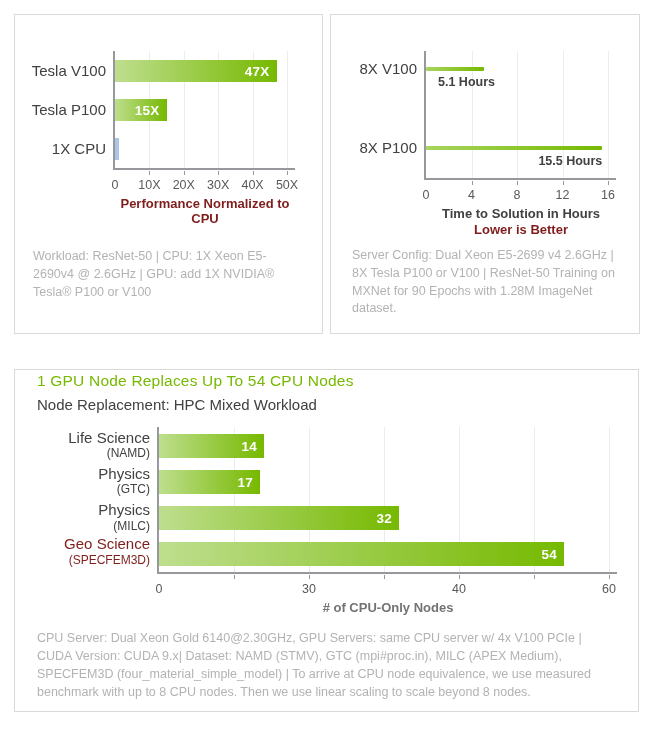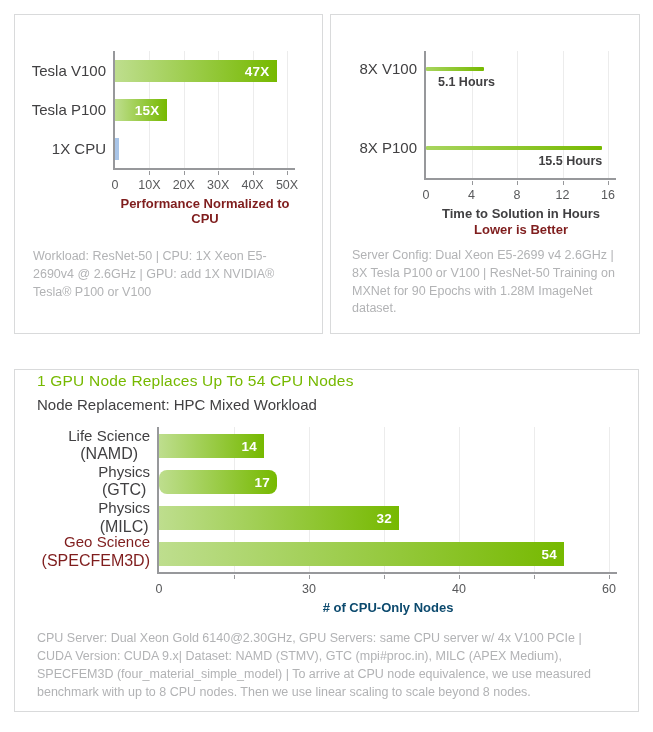--- a/index.html
+++ b/index.html
@@ -35,21 +35,21 @@
   .bar{position:absolute;left:0;}
   .bar-line{position:absolute;left:0;border-radius:1px;}
   .bar-value{
     position:absolute;right:7px;top:50%;transform:translateY(-50%);
     color:#ffffff;font-weight:bold;font-size:13.5px;letter-spacing:.3px;
   }
   .hours-label{position:absolute;font-size:12.5px;font-weight:bold;white-space:nowrap;}
   .hours-label.right{transform:translateX(-100%);}
   .ylab{position:absolute;right:7px;transform:translateY(-50%);text-align:right;white-space:nowrap;}
   .ylab-main{font-size:15px;line-height:1.1;}
-  .ylab-sub{font-size:16px;line-height:1.15;margin-top:1px;text-align:center;}
+  .ylab-sub{font-size:12px;line-height:1.15;margin-top:1px;}
   .xticks{position:relative;height:15px;margin-top:8px;}
   .xtick{position:absolute;transform:translateX(-50%);font-size:12.5px;white-space:nowrap;}
   .xlabel{text-align:center;font-size:13px;font-weight:bold;margin-top:3px;}
   .xlabel2{text-align:center;font-size:13px;font-weight:bold;margin-top:1px;}
 </style>
 </head>
 <body>
 
 <div class="wrap">
 
@@ -175,35 +175,35 @@
             <div class="tickmark" style="left: 225px; background: rgb(151, 152, 155);"></div>
             <div class="gridline" style="left: 300px; background: rgb(236, 236, 236);"></div>
             <div class="tickmark" style="left: 300px; background: rgb(151, 152, 155);"></div>
             <div class="gridline" style="left: 375px; background: rgb(236, 236, 236);"></div>
             <div class="tickmark" style="left: 375px; background: rgb(151, 152, 155);"></div>
             <div class="gridline" style="left: 450px; background: rgb(236, 236, 236);"></div>
             <div class="tickmark" style="left: 450px; background: rgb(151, 152, 155);"></div>
             <div class="bar" style="width: 105px; top: 6.125px; height: 24px; background: linear-gradient(90deg, rgb(190, 222, 142), rgb(118, 185, 0));">
               <div class="bar-value">14</div>
             </div>
-            <div class="bar" style="width: 118px; top: 42.375px; height: 24px; background: linear-gradient(90deg, rgb(190, 222, 142), rgb(118, 185, 0)); border-radius: 8px;">
+            <div class="bar" style="width: 101px; top: 42.375px; height: 24px; background: linear-gradient(90deg, rgb(190, 222, 142), rgb(118, 185, 0));">
               <div class="bar-value">17</div>
             </div>
             <div class="bar" style="width: 240px; top: 78.625px; height: 24px; background: linear-gradient(90deg, rgb(190, 222, 142), rgb(118, 185, 0));">
               <div class="bar-value">32</div>
             </div>
             <div class="bar" style="width: 405px; top: 114.875px; height: 24px; background: linear-gradient(90deg, rgb(190, 222, 142), rgb(118, 185, 0));">
               <div class="bar-value">54</div>
             </div>
           </div>
         </div>
         <div class="xticks" style="margin-left: 122px; width: 458px;">
           <div class="xtick" style="left: 0px; color: rgb(88, 89, 91);">0</div>
           <div class="xtick" style="left: 150px; color: rgb(88, 89, 91);">30</div>
           <div class="xtick" style="left: 300px; color: rgb(88, 89, 91);">40</div>
           <div class="xtick" style="left: 450px; color: rgb(88, 89, 91);">60</div>
         </div>
-        <div class="xlabel" style="margin-left: 122px; width: 458px; color: #0c4a6e;"># of CPU-Only Nodes</div>
+        <div class="xlabel" style="margin-left: 122px; width: 458px; color: #737373;"># of CPU-Only Nodes</div>
       </div>
     <p class="footnote fn3" style="color: rgb(178, 179, 181);">CPU Server: Dual Xeon Gold 6140@2.30GHz, GPU Servers: same CPU server w/ 4x V100  PCIe | CUDA Version: CUDA 9.x| Dataset: NAMD (STMV), GTC (mpi#proc.in), MILC (APEX Medium), SPECFEM3D (four_material_simple_model) | To arrive at CPU node equivalence, we use measured benchmark with up to 8 CPU nodes. Then we use linear scaling to scale beyond 8 nodes.</p>
   </section>
 
 </div>
 
 </body></html>

